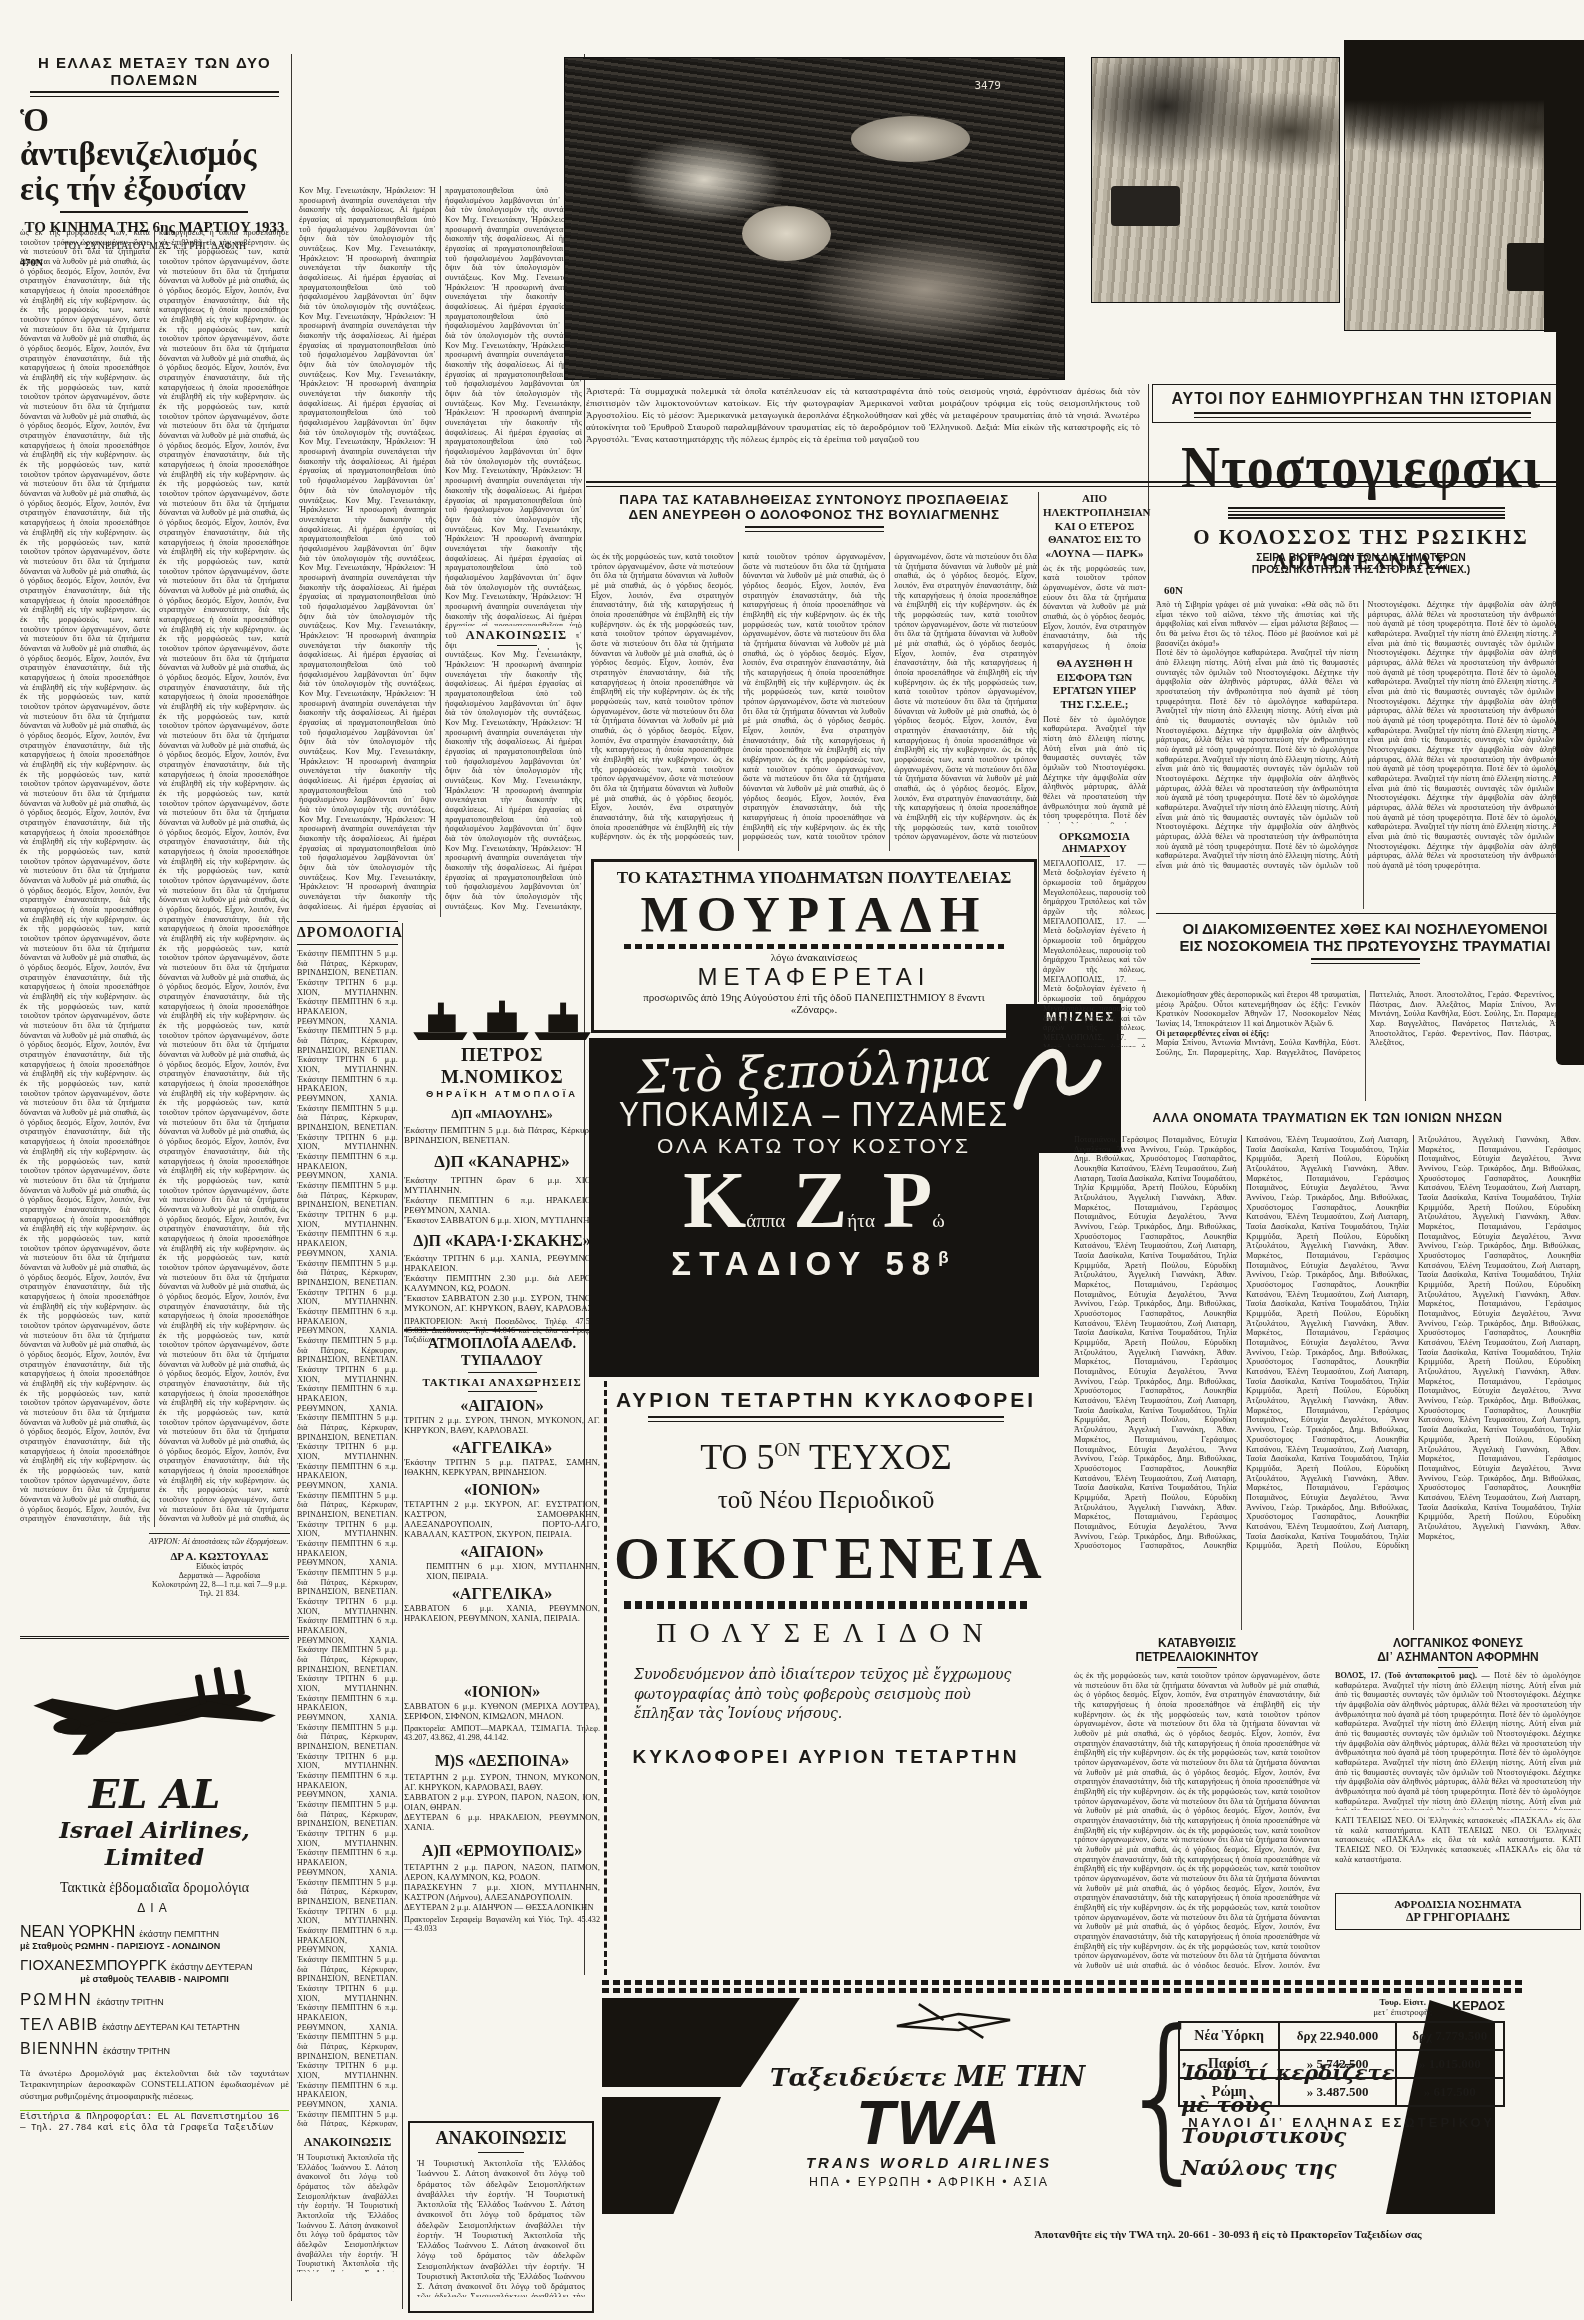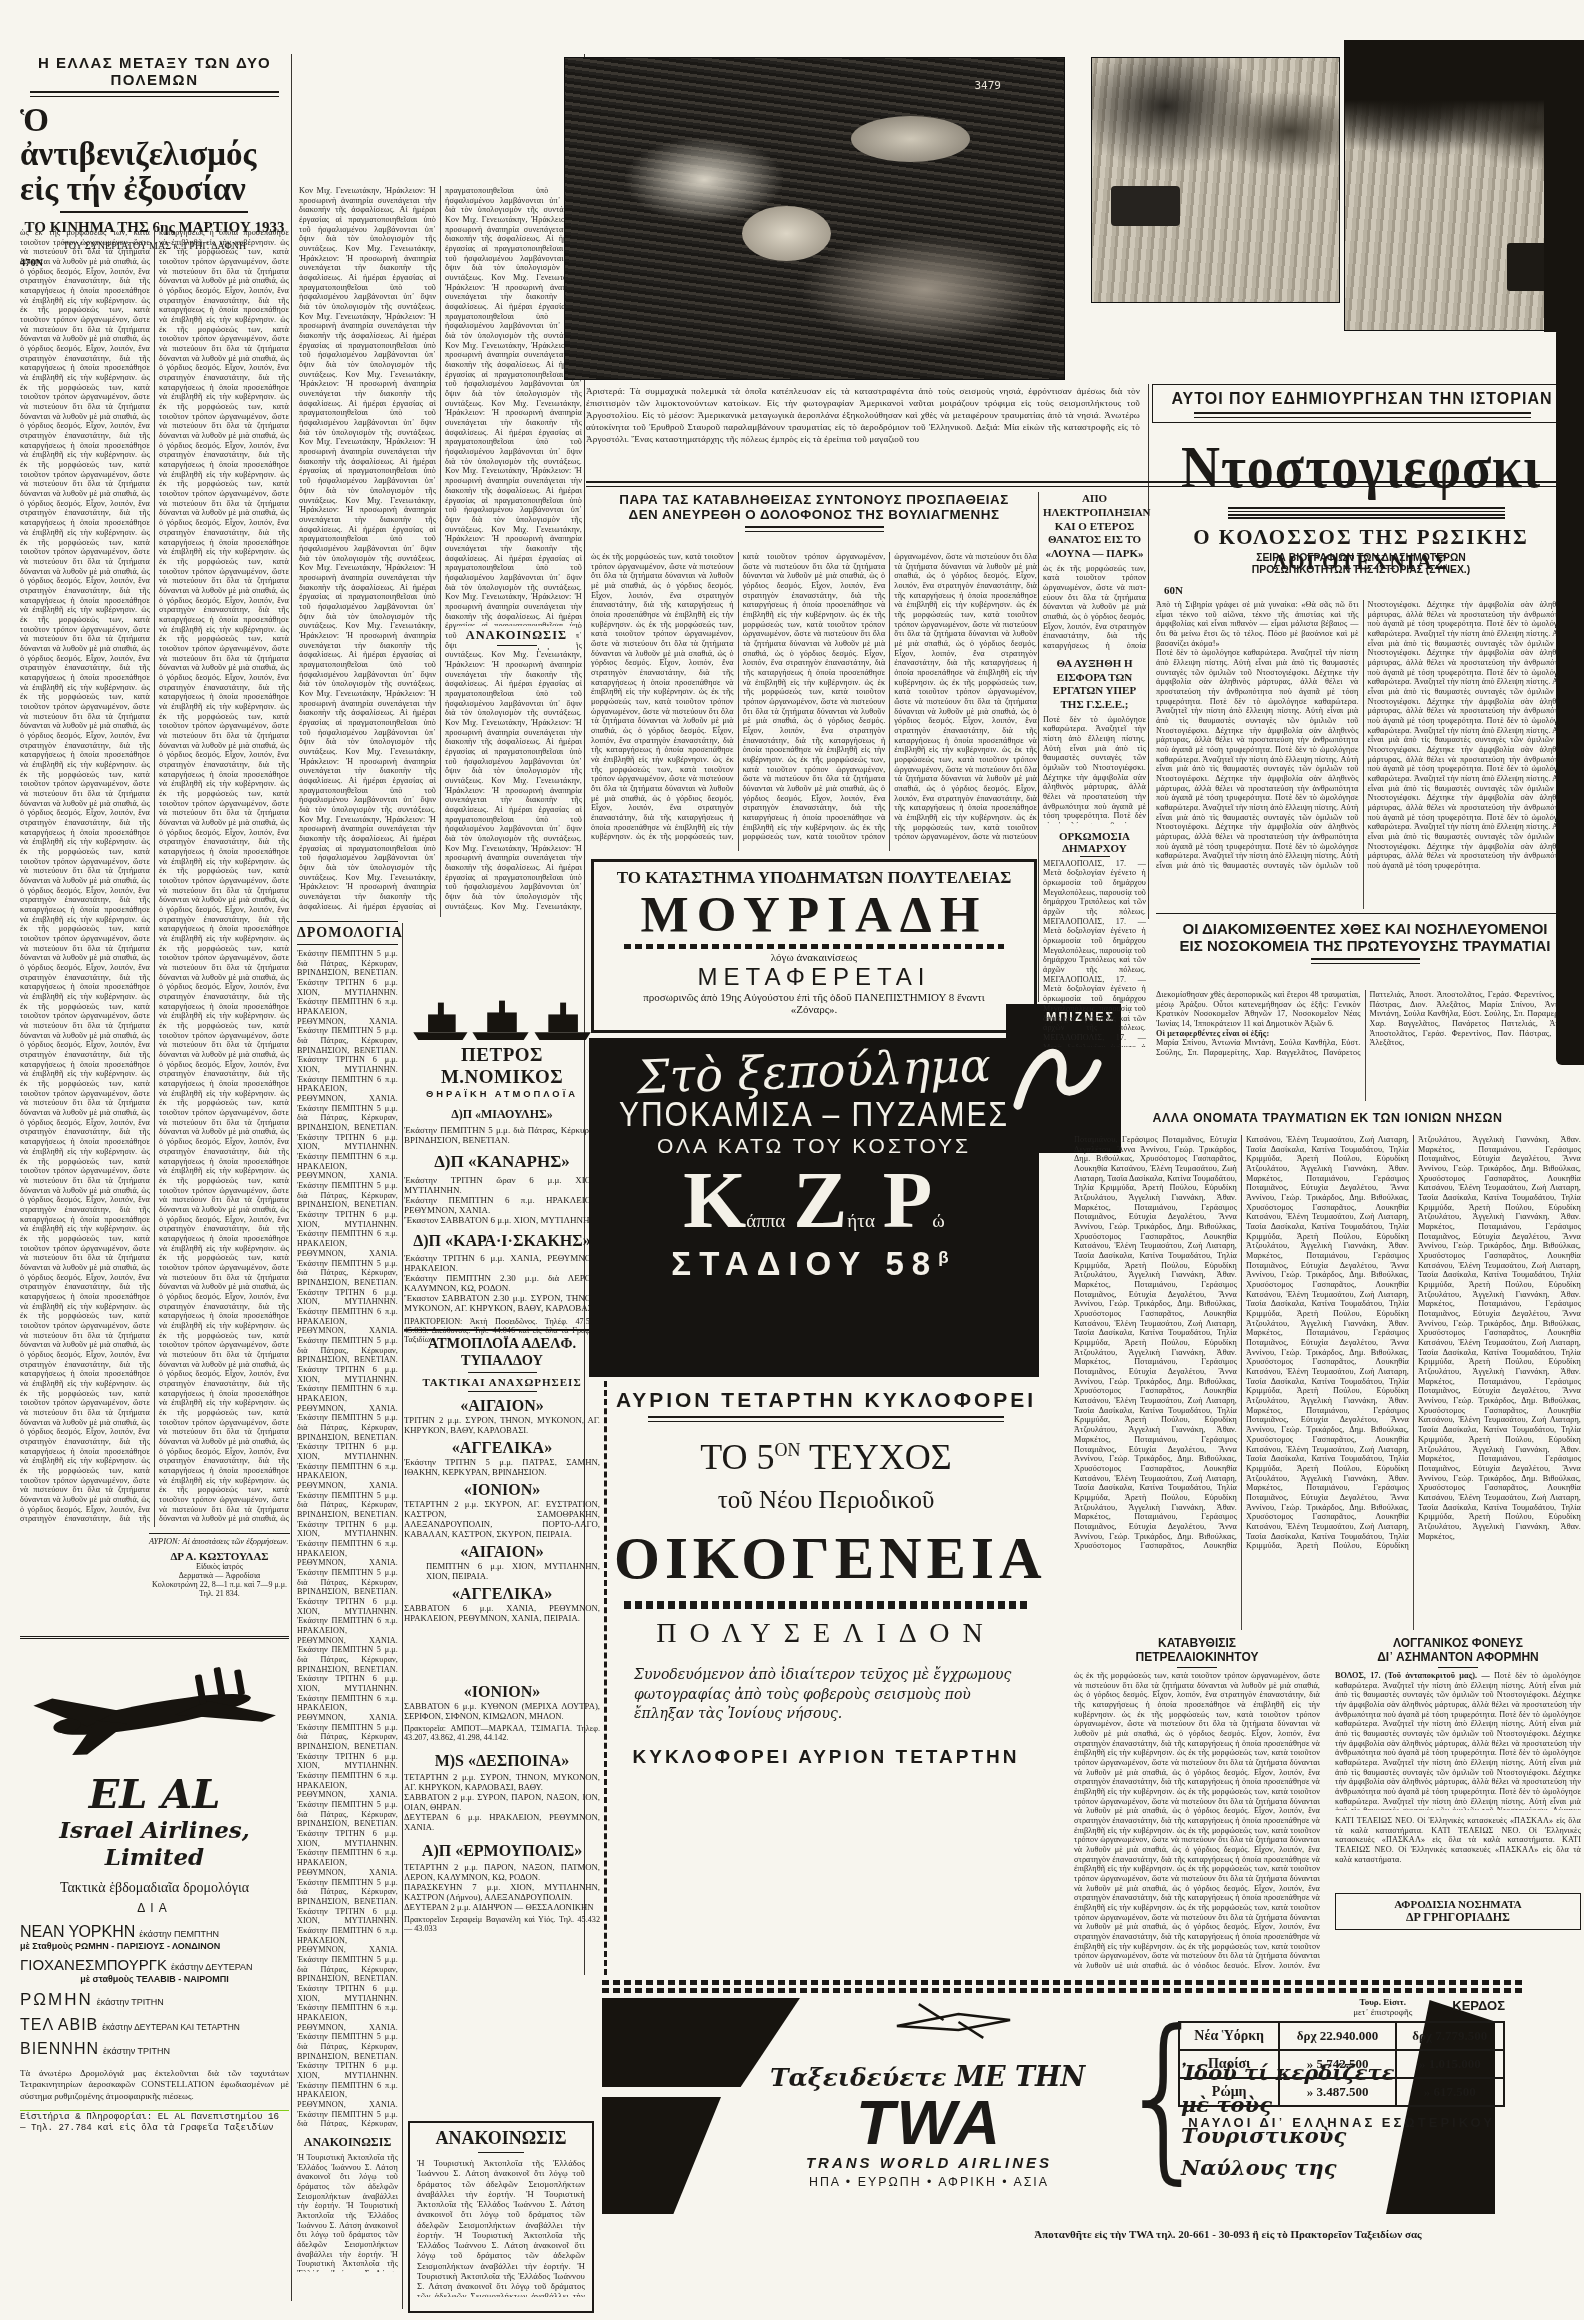--- a/index.html
+++ b/index.html
@@ -346,21 +346,21 @@
       <div class="sans" style="font-size:12.4px;letter-spacing:2px;margin-top:4px;">ΗΠΑ • ΕΥΡΩΠΗ • ΑΦΡΙΚΗ • ΑΣΙΑ</div>
     </div>
     <div class="abs" style="left:515px;top:30px;font-size:149px;font-family:'DejaVu Sans',sans-serif;transform:scaleY(1.2);font-weight:100;">{</div>
 
     <div class="abs scriptic b" style="left:579px;top:77px;width:248px;font-size:21px;line-height:1.5;">
       <div>Ἰδοὺ τί κερδίζετε μὲ τοὺς</div>
       <div>Τουριστικοὺς Ναύλους της</div>
     </div>
 
     <div class="abs" style="left:576px;top:18px;width:327px;">
-      <div style="display:flex;justify-content:flex-end;gap:40px;">
+      <div style="display:flex;justify-content:flex-end;gap:20px;">
         <div class="ctr" style="font-size:9px;line-height:1.1;">
           <div class="b">Τουρ. Εἰσιτ.</div>
           <div>μετ᾽ ἐπιστροφῆς</div>
         </div>
         <div class="b sans" style="font-size:13px;">ΚΕΡΔΟΣ</div>
       </div>
       <div style="display:flex;margin-top:3px;">
         <div class="tab-cell b ctr" style="width:95px;font-size:14px;padding:5px 2px;">Νέα Ὑόρκη</div>
         <div class="tab-cell b ctr" style="width:111px;font-size:13px;padding:5px 2px;border-left:none;">δρχ 22.940.000</div>
         <div class="tab-cell b ctr" style="width:103px;font-size:13px;padding:5px 2px;border-left:none;">δρχ 7.779.500</div>

